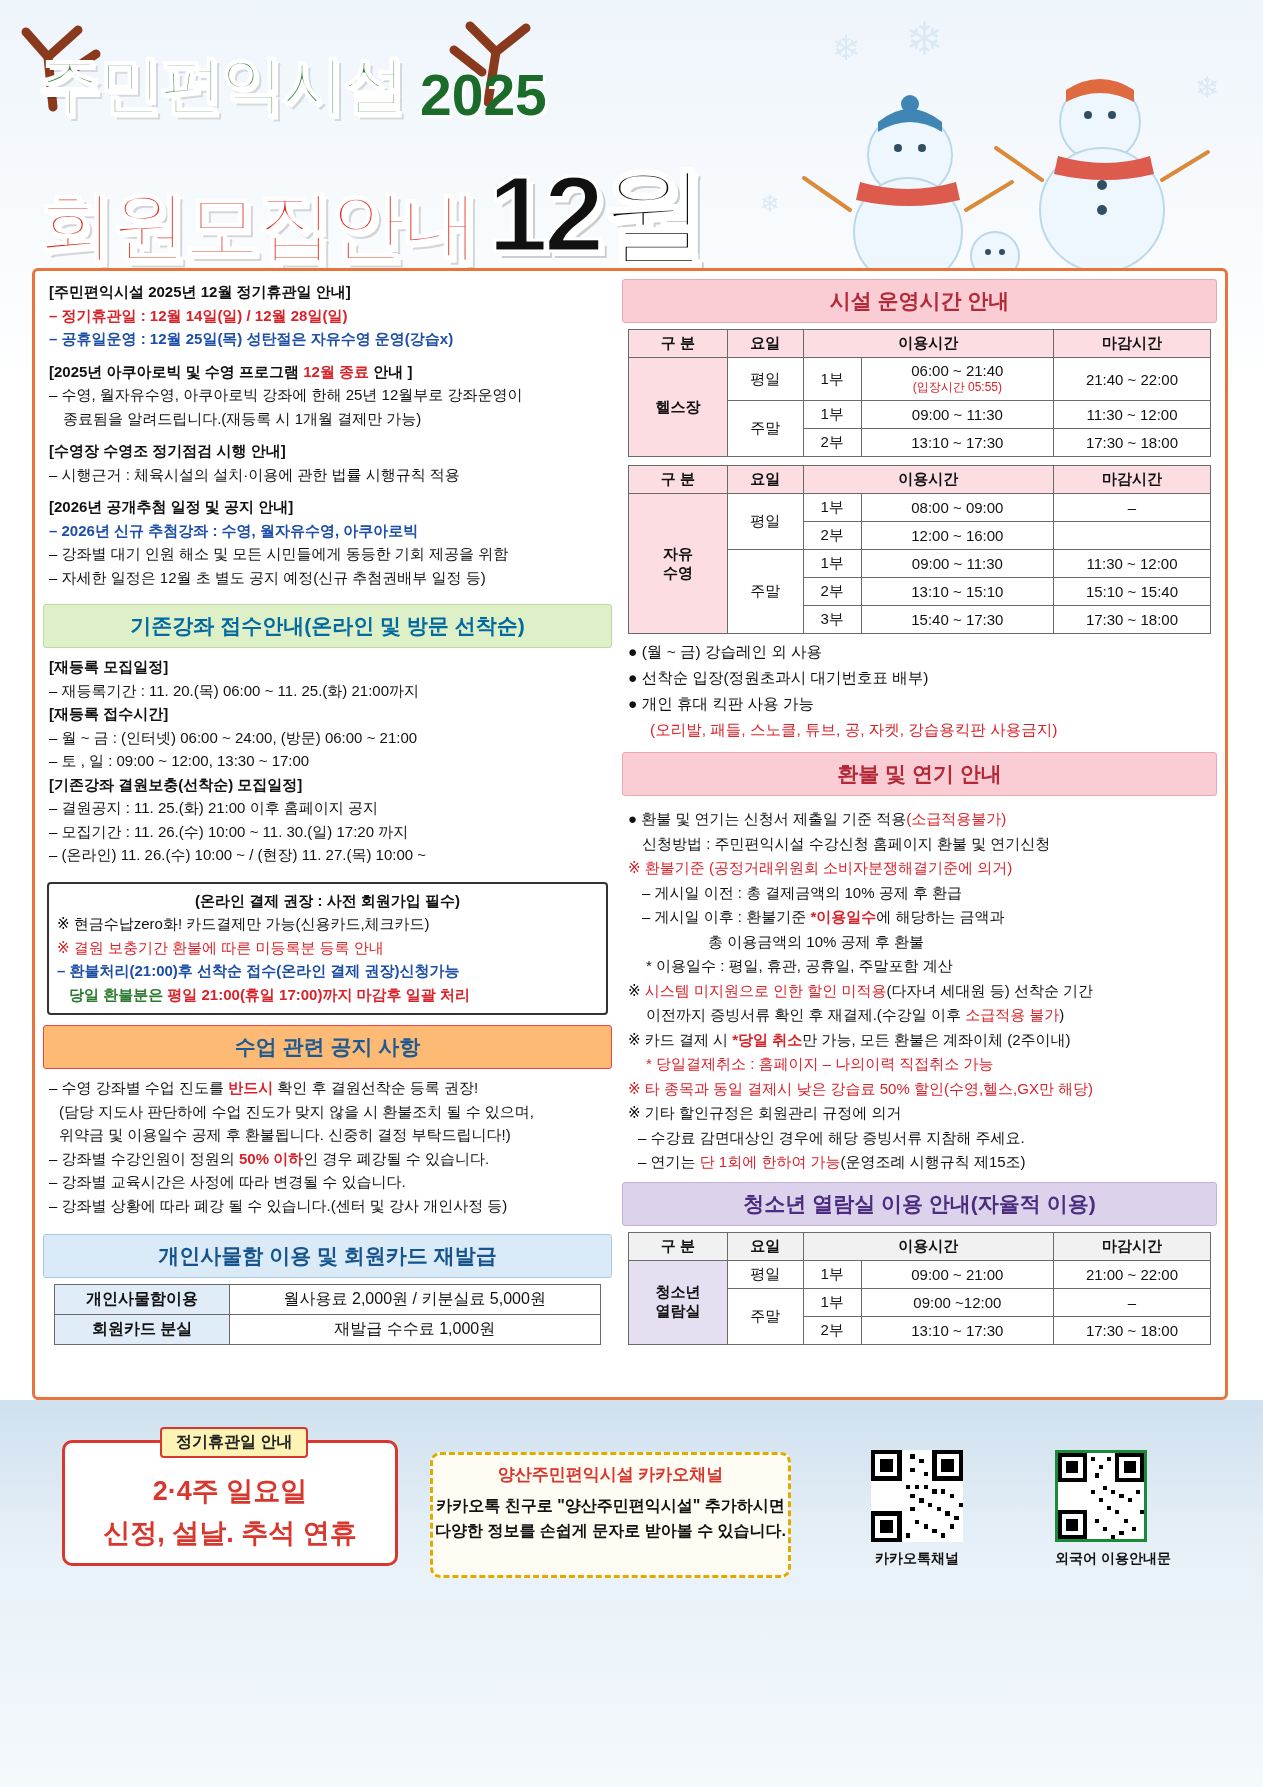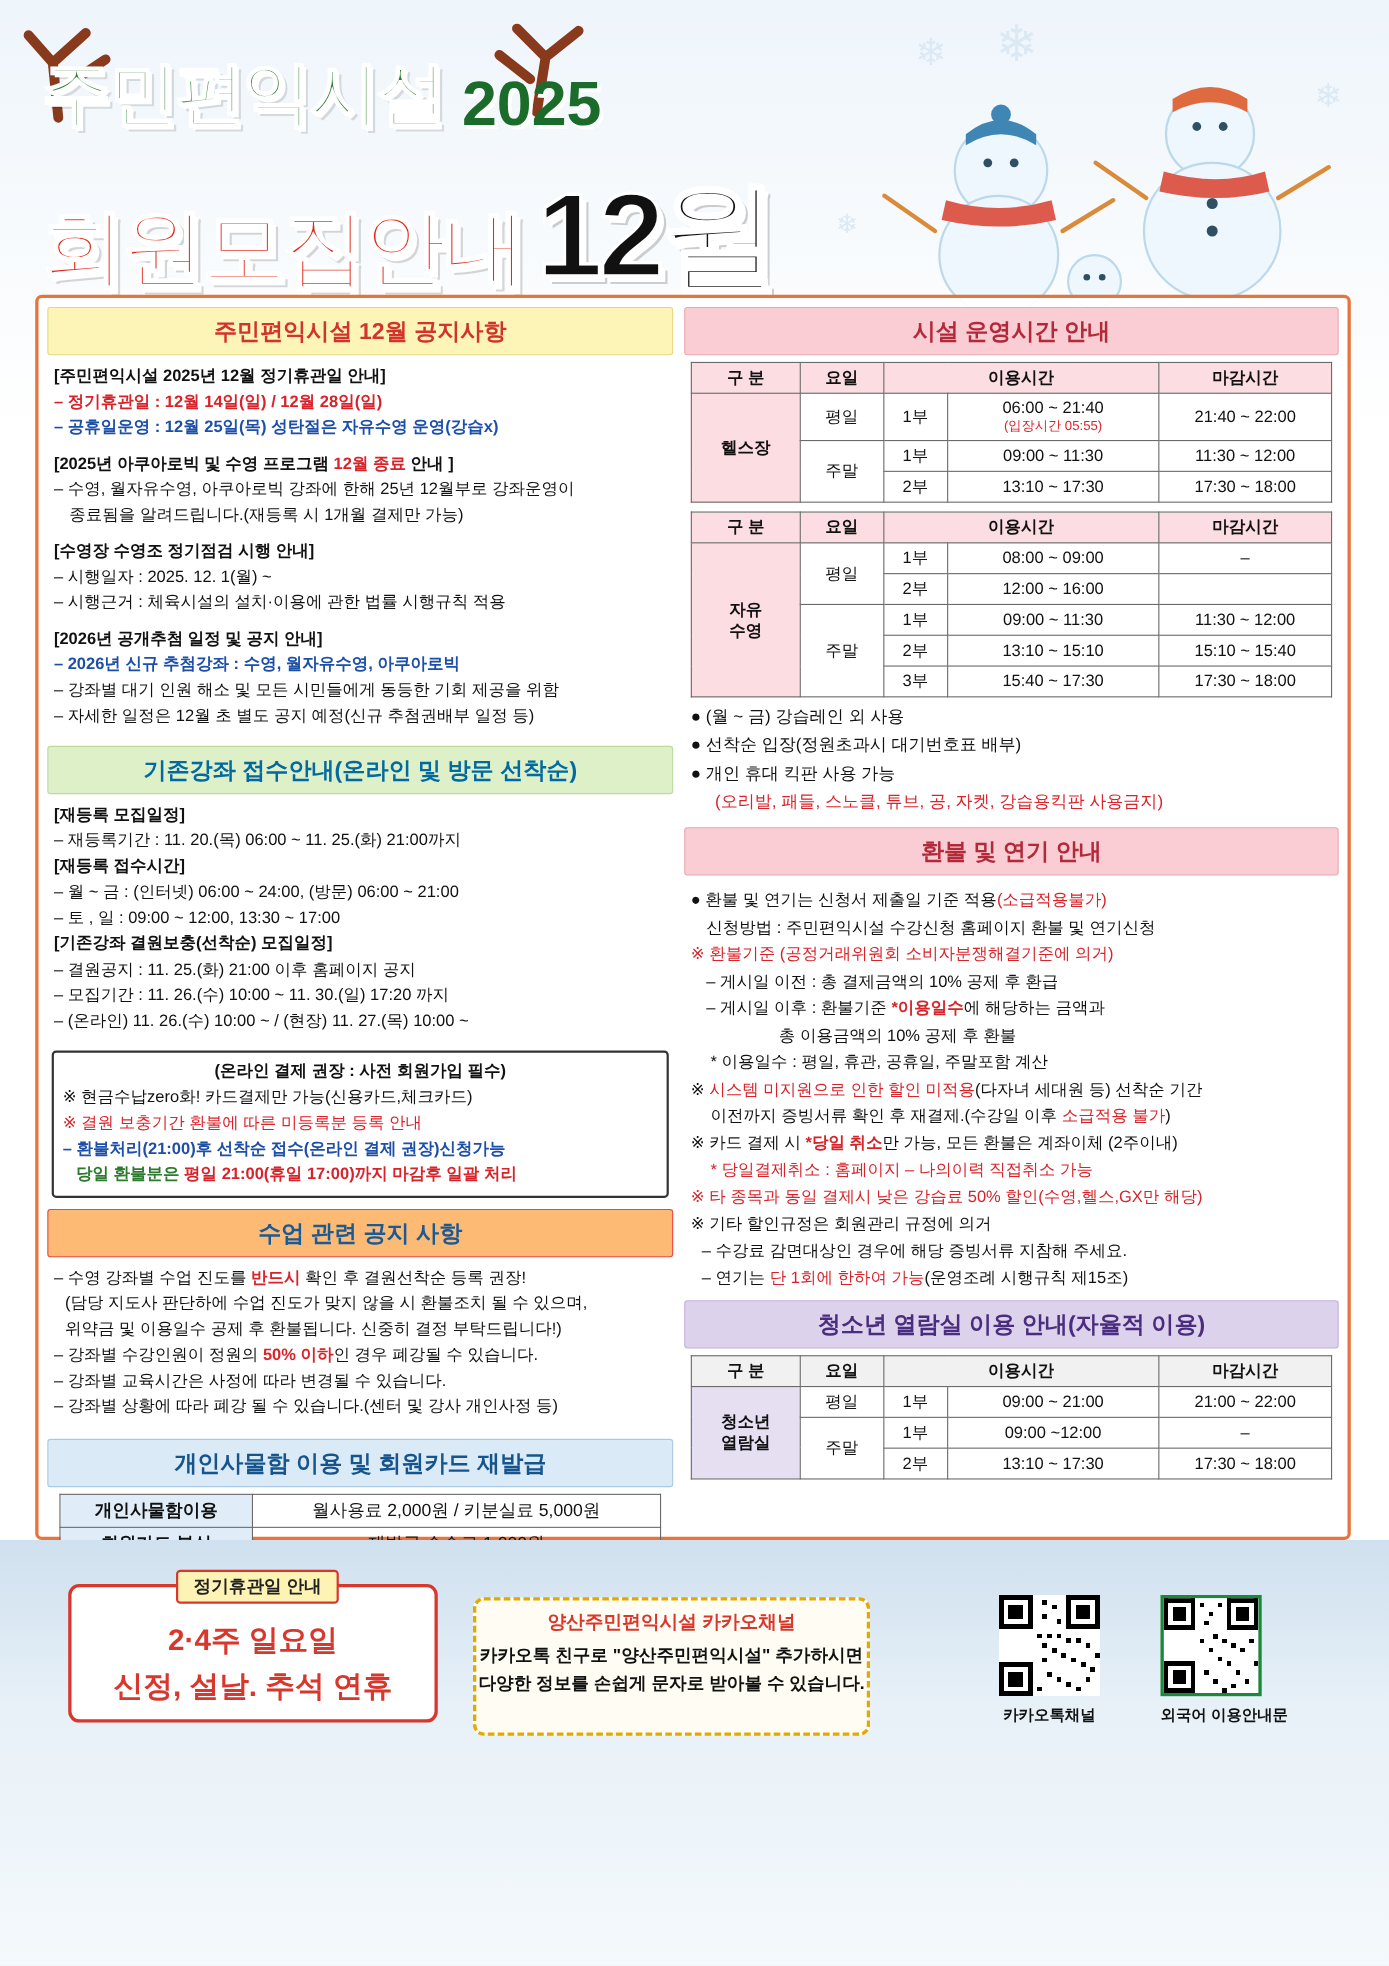--- a/index.html
+++ b/index.html
@@ -144,32 +144,30 @@
     <path d="M70 122 q48 14 96 0 l4 18 q-50 12 -104 0 z" fill="#dd5b4d"></path>
     <path d="M268 96 q48 14 92 0 l4 18 q-48 12 -100 0 z" fill="#dd5b4d"></path>
   </svg>
 </div>
 
 <div class="panel">
   <div class="cols">
 
     <div class="col-l">
 
-      <div class="sec-head h-yellow">주민편익시설 12월 공지사항</div>
       <div class="block">
         <p class="l bold">[주민편익시설 2025년 12월 정기휴관일 안내]</p>
         <p class="l bold red">– 정기휴관일 : 12월 14일(일) / 12월 28일(일)</p>
         <p class="l bold blue">– 공휴일운영 : 12월 25일(목) 성탄절은 자유수영 운영(강습x)</p>
         <div class="gap"></div>
         <p class="l bold"><span>[2025년 아쿠아로빅 및 수영 프로그램 </span><span class="red">12월 종료</span><span> 안내 ]</span></p>
         <p class="l">– 수영, 월자유수영, 아쿠아로빅 강좌에 한해 25년 12월부로 강좌운영이</p>
         <p class="l" style="padding-left:14px">종료됨을 알려드립니다.(재등록 시 1개월 결제만 가능)</p>
         <div class="gap"></div>
         <p class="l bold">[수영장 수영조 정기점검 시행 안내]</p>
-        <p class="l">– 시행일자 : 2025. 12. 1(월) ~</p>
         <p class="l">– 시행근거 : 체육시설의 설치·이용에 관한 법률 시행규칙 적용</p>
         <div class="gap"></div>
         <p class="l bold">[2026년 공개추첨 일정 및 공지 안내]</p>
         <p class="l bold blue">– 2026년 신규 추첨강좌 :  수영, 월자유수영, 아쿠아로빅</p>
         <p class="l">– 강좌별 대기 인원 해소 및 모든 시민들에게 동등한 기회 제공을 위함</p>
         <p class="l">– 자세한 일정은 12월 초 별도 공지 예정(신규 추첨권배부 일정 등)</p>
       </div>
 
       <div class="sec-head h-green" style="margin-top:6px;">기존강좌 접수안내(온라인 및 방문 선착순)</div>
       <div class="block">
@@ -364,21 +362,21 @@
     <div class="f-b1-l1">2·4주  일요일</div>
     <div class="f-b1-l2">신정, 설날. 추석 연휴</div>
   </div>
 
   <div class="f-box2">
     <div class="f-b2-head">양산주민편익시설 카카오채널</div>
     <div class="f-b2-txt">카카오톡 친구로 "양산주민편익시설" 추가하시면</div>
     <div class="f-b2-txt" style="margin-top:2px">다양한 정보를 손쉽게 문자로 받아볼 수 있습니다.</div>
   </div>
 
-  <div class="qr" style="left:908px;top:50px;">
+  <div class="qr" style="left:871px;top:50px;">
     <svg class="qrimg" viewBox="0 0 21 21" shape-rendering="crispEdges">
       <rect width="21" height="21" fill="#fff"></rect>
       <g fill="#000">
         <rect x="0" y="0" width="7" height="1"></rect>
           <rect x="0" y="6" width="7" height="1"></rect>
         <rect x="0" y="0" width="1" height="7"></rect>
           <rect x="6" y="0" width="1" height="7"></rect>
         <rect x="2" y="2" width="3" height="3"></rect>
         <rect x="14" y="0" width="7" height="1"></rect>
           <rect x="14" y="6" width="7" height="1"></rect>

